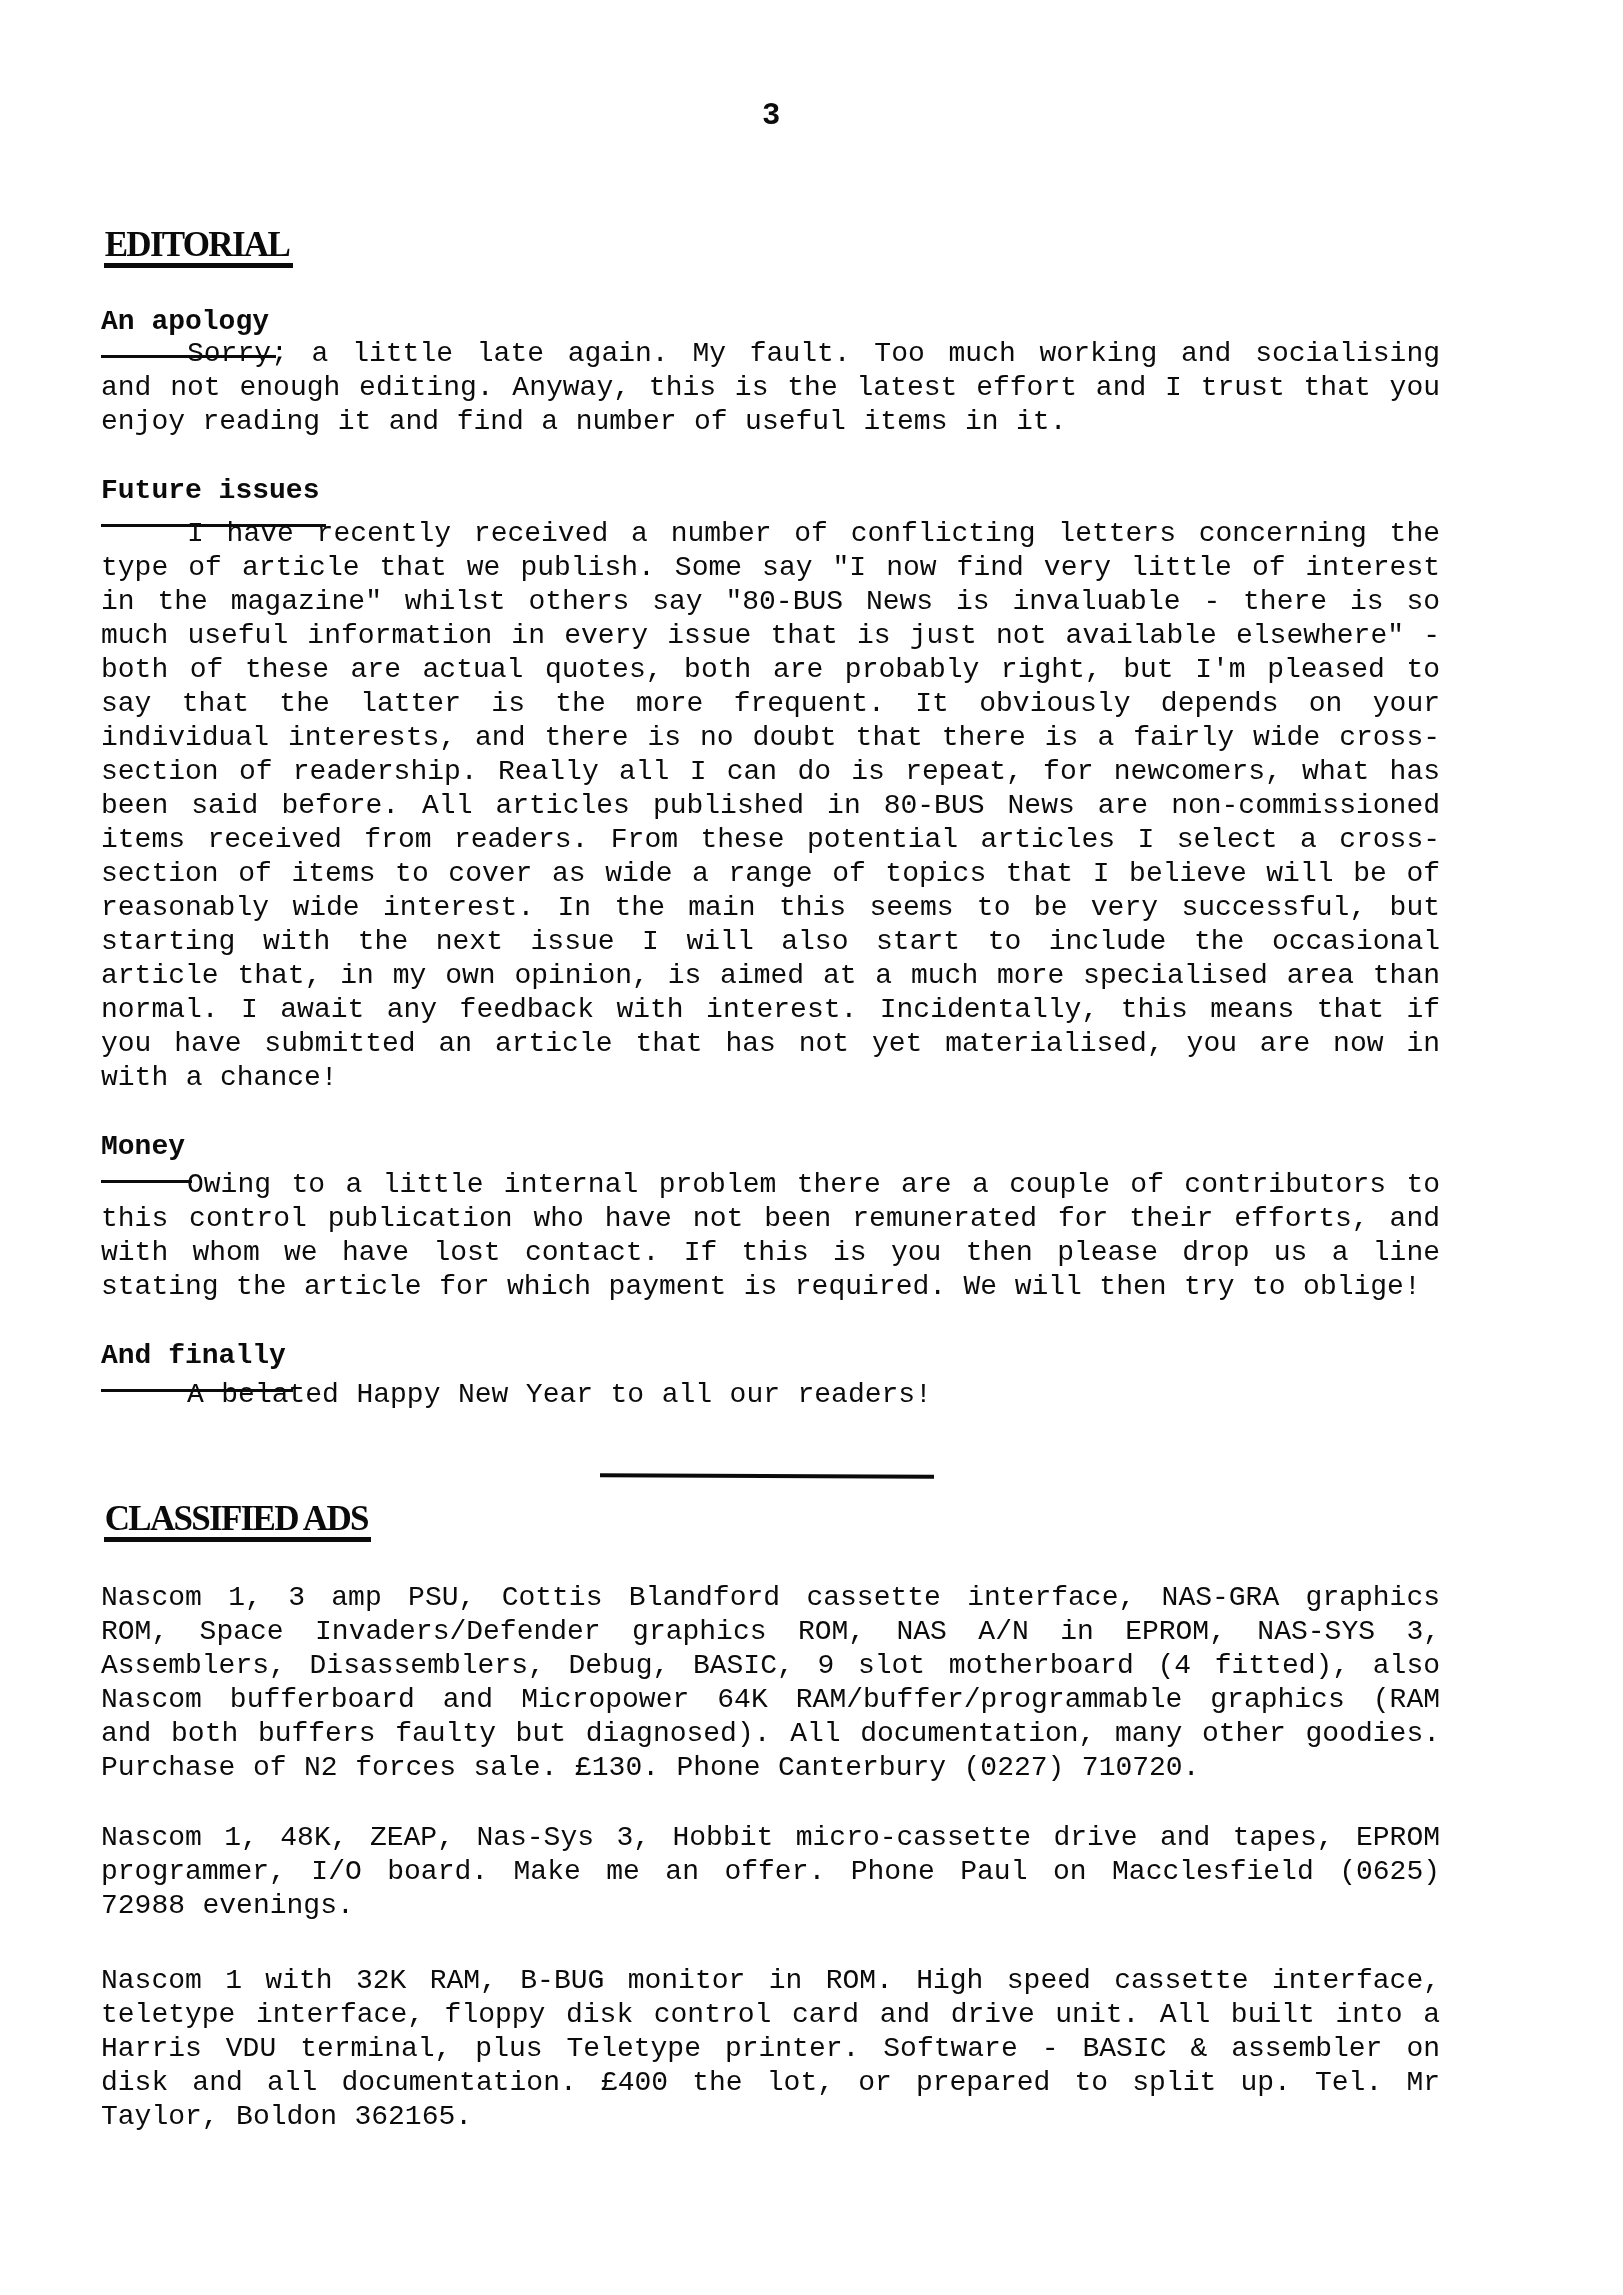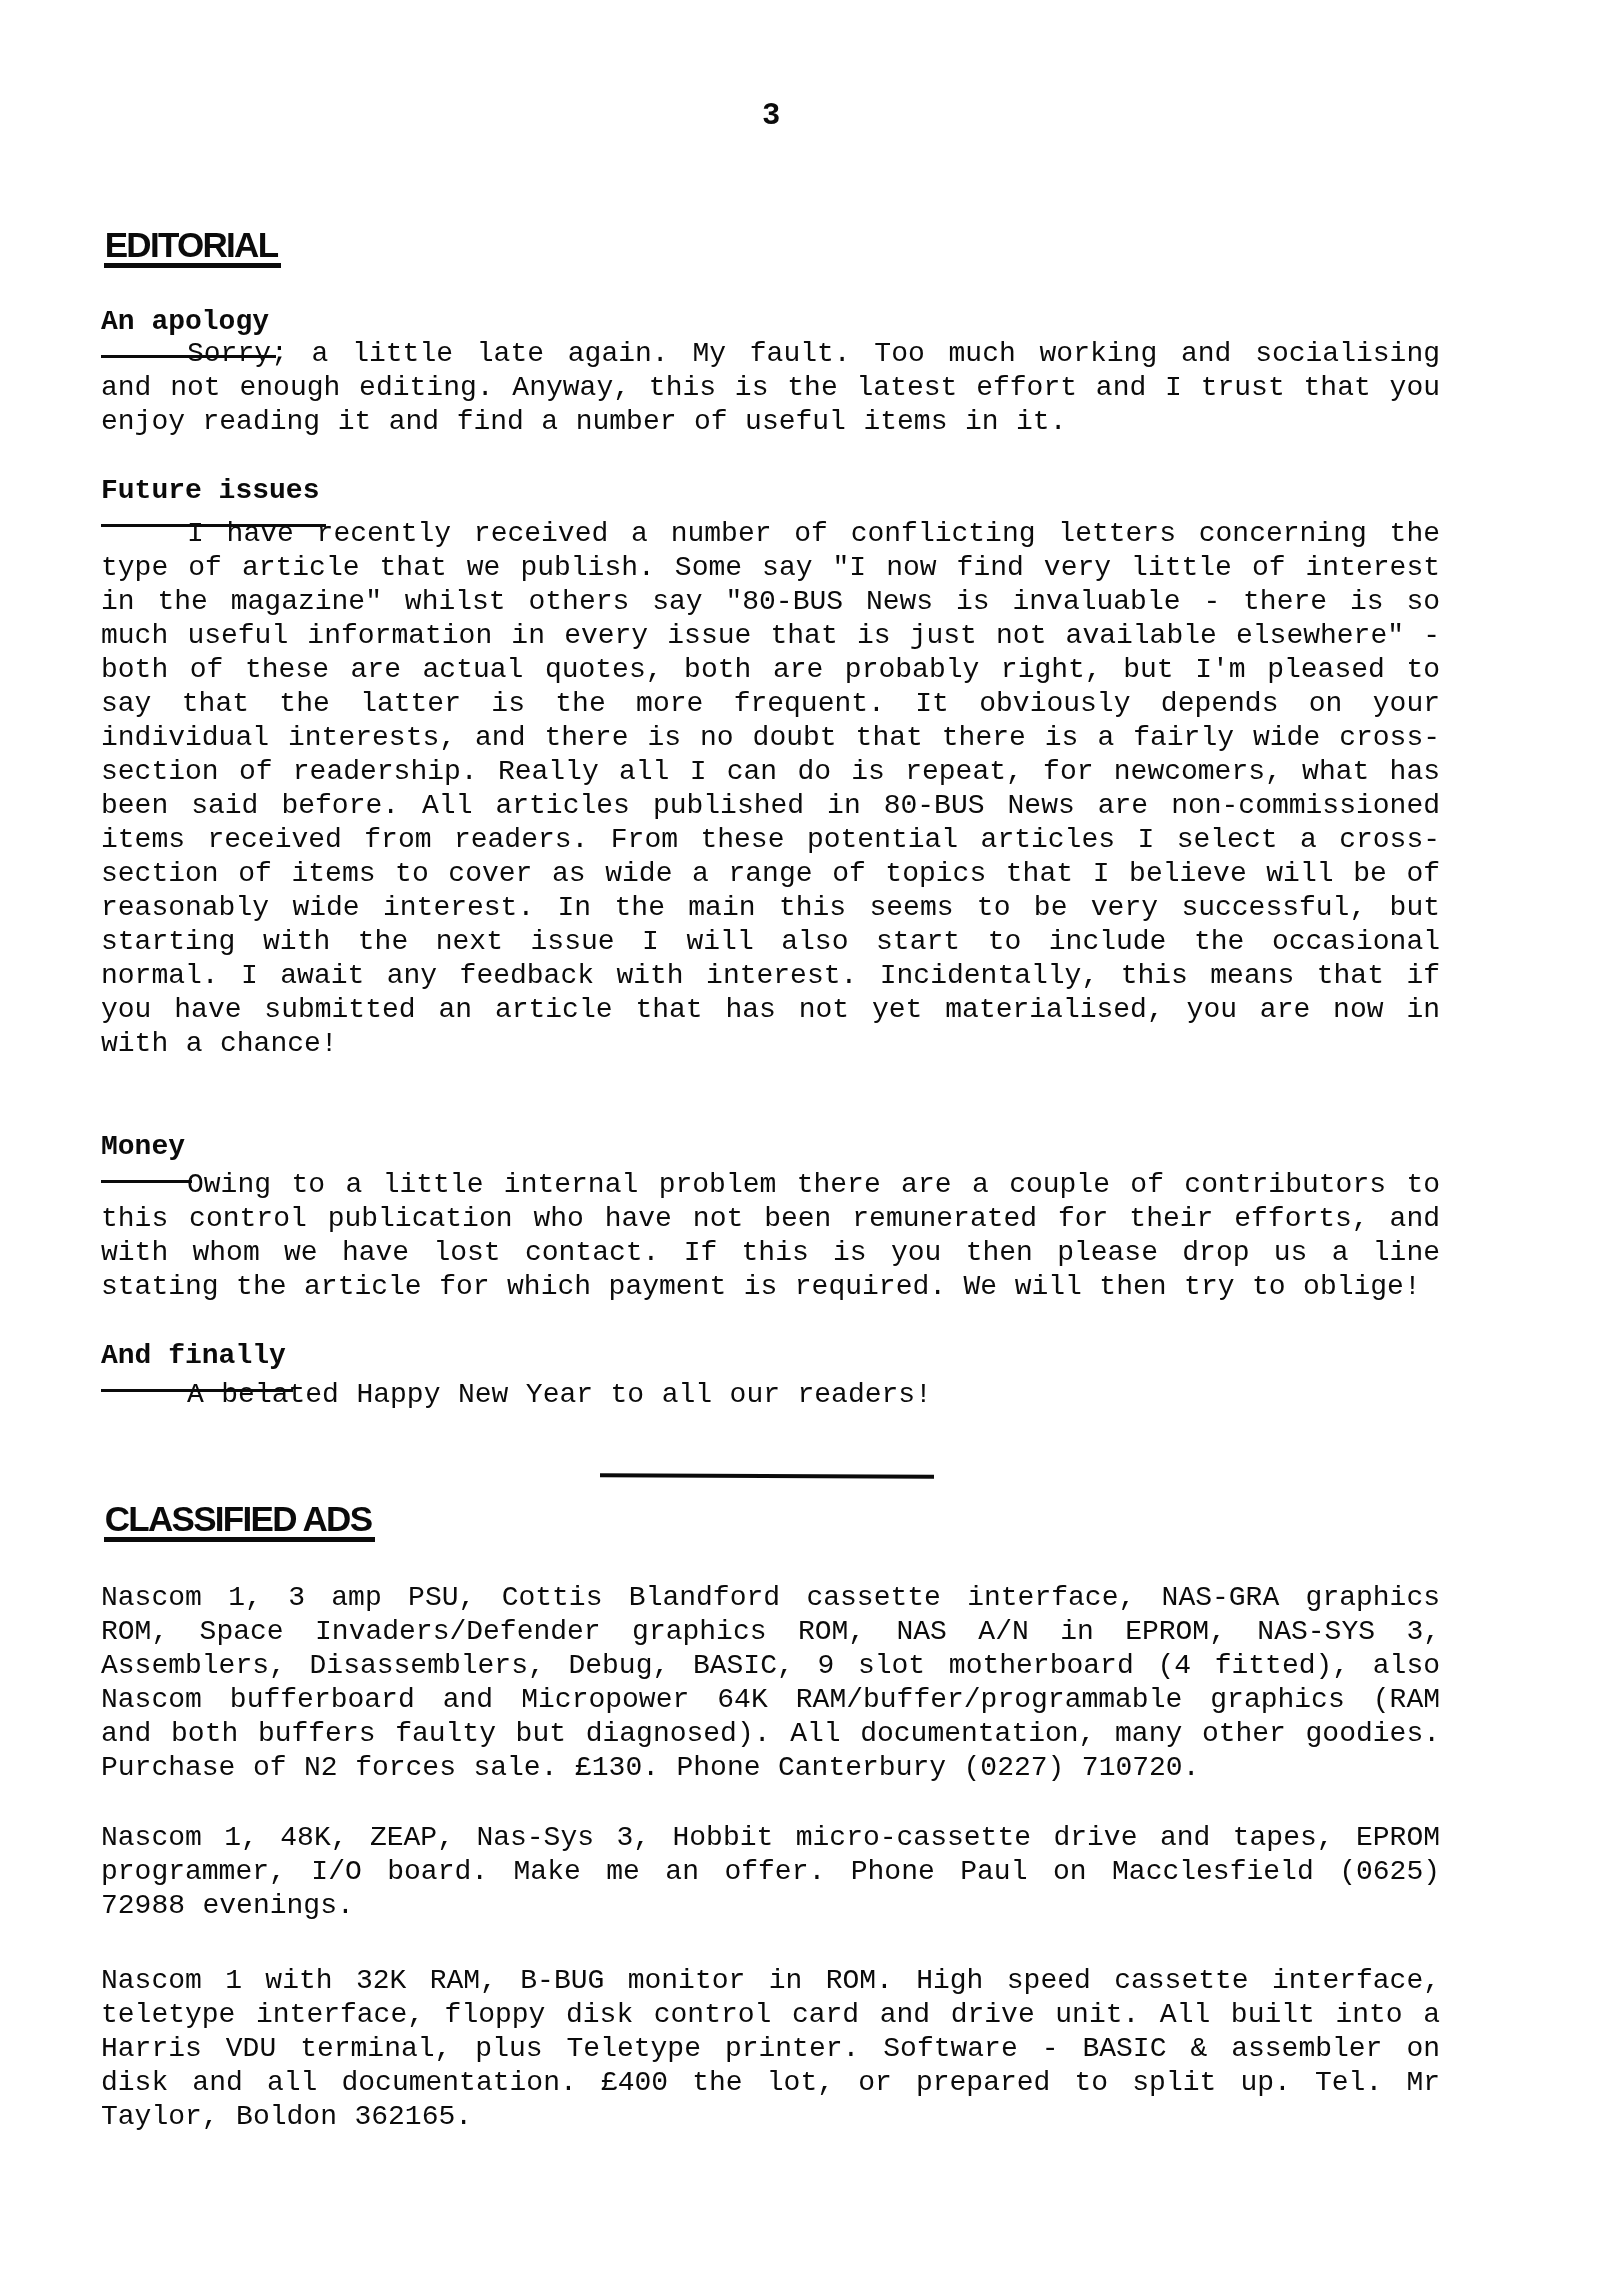--- a/index.html
+++ b/index.html
@@ -24,21 +24,21 @@
   
   .h2 {
     position:absolute; left:101px; margin:0;
     font-size:28px; font-weight:700; line-height:34px;
     border-bottom:3.5px solid #0b0b0b; padding:0 7px 16px 0;
     display:inline-block;
   }
   
   .h1 {
     position:absolute; left:104px; margin:0;
-    font-family:Liberation Sans, sans-serif; font-weight:700;
+    font-family:Liberation Serif, serif; font-weight:700;
     font-size:35px; line-height:35px; letter-spacing:-1.7px;
     border-bottom:5.6px solid #0b0b0b; padding:0 3.5px 1.4px 0.7px;
     display:inline-block;
   }
   #ed-h1 { top:227px; }
   #ca-h1 { top:1501px; }
   
   .divider {
     position:absolute; left:600px; top:1474px; width:334px; height:4.2px;
     background:#0b0b0b; transform:rotate(0.25deg);
@@ -68,20 +68,21 @@
     <div class="line">much useful information in every issue that is just not available elsewhere" -</div>
     <div class="line">both of these are actual quotes, both are probably right, but I'm pleased to</div>
     <div class="line">say that the latter is the more frequent. It obviously depends on your</div>
     <div class="line">individual interests, and there is no doubt that there is a fairly wide cross-</div>
     <div class="line">section of readership. Really all I can do is repeat, for newcomers, what has</div>
     <div class="line">been said before. All articles published in 80-BUS News are non-commissioned</div>
     <div class="line">items received from readers. From these potential articles I select a cross-</div>
     <div class="line">section of items to cover as wide a range of topics that I believe will be of</div>
     <div class="line">reasonably wide interest. In the main this seems to be very successful, but</div>
     <div class="line">starting with the next issue I will also start to include  the occasional</div>
+    <div class="line">article that, in my own opinion, is aimed at a much more specialised area than</div>
     <div class="line">normal. I await any feedback with interest. Incidentally, this means that if</div>
     <div class="line">you have submitted an article that has not yet materialised, you are now in</div>
     <div class="line last">with a chance!</div>
   </div>
 
   <div class="h2" style="top:1130px">Money</div>
   <div class="para" style="top:1168px">
     <div class="line indent">Owing to a little internal problem there are a couple of contributors to</div>
     <div class="line">this control publication who have not been remunerated for their efforts, and</div>
     <div class="line">with whom we have lost contact. If this is you then please drop us a line</div>

